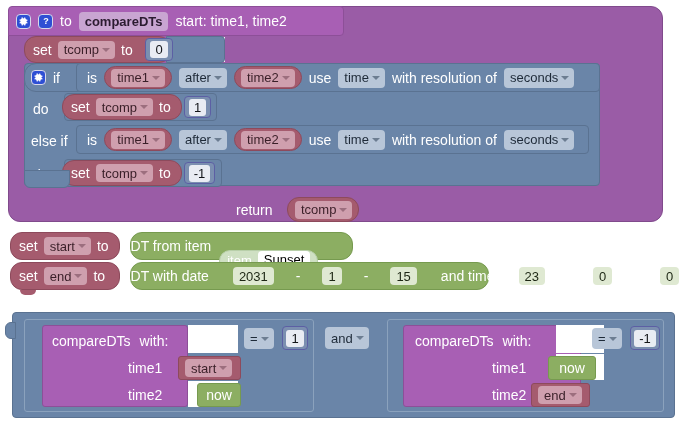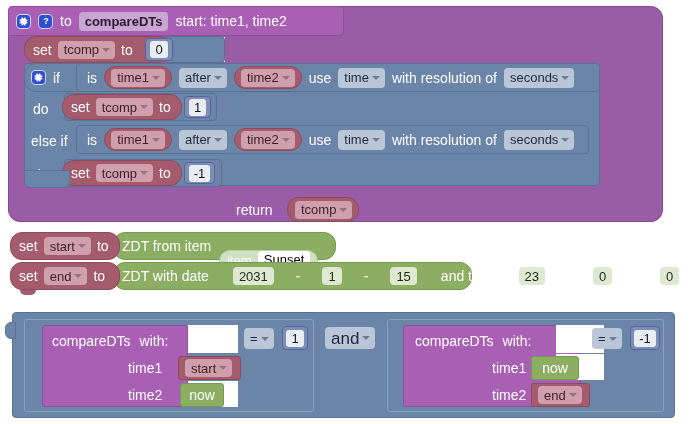--- a/index.html
+++ b/index.html
@@ -13,21 +13,21 @@
 
   
   .blk{position:absolute;box-sizing:border-box;border-radius:12px;}
   .row{display:flex;align-items:center;height:100%;}
 
   
   .c-proc      {background:#9a5ca6;border:1px solid #804a8c;}   
   .c-proc-light{background:#a85fb4;border:1px solid #8d4f98;}
   .c-var       {background:#a55b6e;border:1px solid #8d4a5c;}   
   .c-ctrl      {background:#6a85a8;border:1px solid #5a7291;}   
-  .c-zdt       {background:#8cae62;border:1px solid #769a4f;}   
+  .c-zdt       {background:#8cae62;border:1px solid #769a4f;margin-left:17px;}   
   .c-logic     {background:#6a85a8;border:1px solid #5a7291;}
 
   
   .chip{
     display:inline-flex;align-items:center;justify-content:center;
     border-radius:4px;padding:1px 6px;height:18px;box-sizing:border-box;
     font-size:13px;white-space:nowrap;line-height:1;
   }
   .chip-drop{position:relative;padding-right:16px;}
   .chip-drop:after{
@@ -263,21 +263,21 @@
   <div class="row" style="justify-content:center;width:100%;">
     <span class="lbl">now</span>
   </div>
 </div>
 
 <span class="chip chip-ctrl chip-drop" style="position:absolute;left:244px;top:328px;height:21px;">=</span>
 <div class="numblk" style="left:282px;top:326px;width:26px;height:24px;">
   <span class="inner">1</span>
 </div>
 
-<span class="chip chip-ctrl chip-drop" style="position:absolute;left:325px;top:327px;height:22px;font-size:17px;">and</span>
+<span class="chip chip-ctrl chip-drop" style="position:absolute;left:325px;top:327px;height:22px;font-size:13px;">and</span>
 
 <div style="position:absolute;left:387px;top:319px;width:277px;height:93px;border:1px solid #8ba2bd;border-radius:3px;background:#6a85a8;box-sizing:border-box;"></div>
 
 <div class="blk c-proc-light" style="left:403px;top:325px;width:178px;height:82px;border-radius:3px;"></div>
 <div class="abs" style="left:415px;top:330px;display:flex;gap:9px;align-items:center;height:22px;">
   <span class="lbl">compareDTs</span>
   <span class="lbl">with:</span>
 </div>
 <div class="socket-white" style="left:556px;top:325px;width:48px;height:28px;"></div>
 

